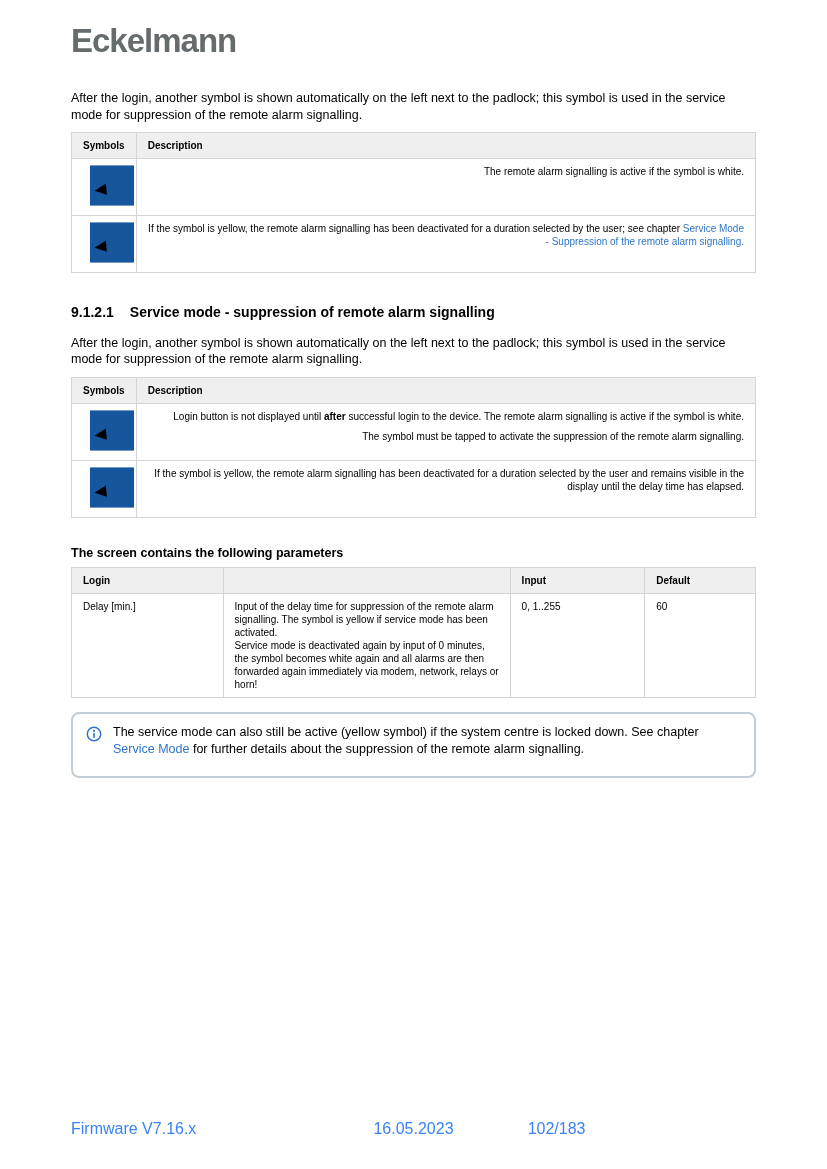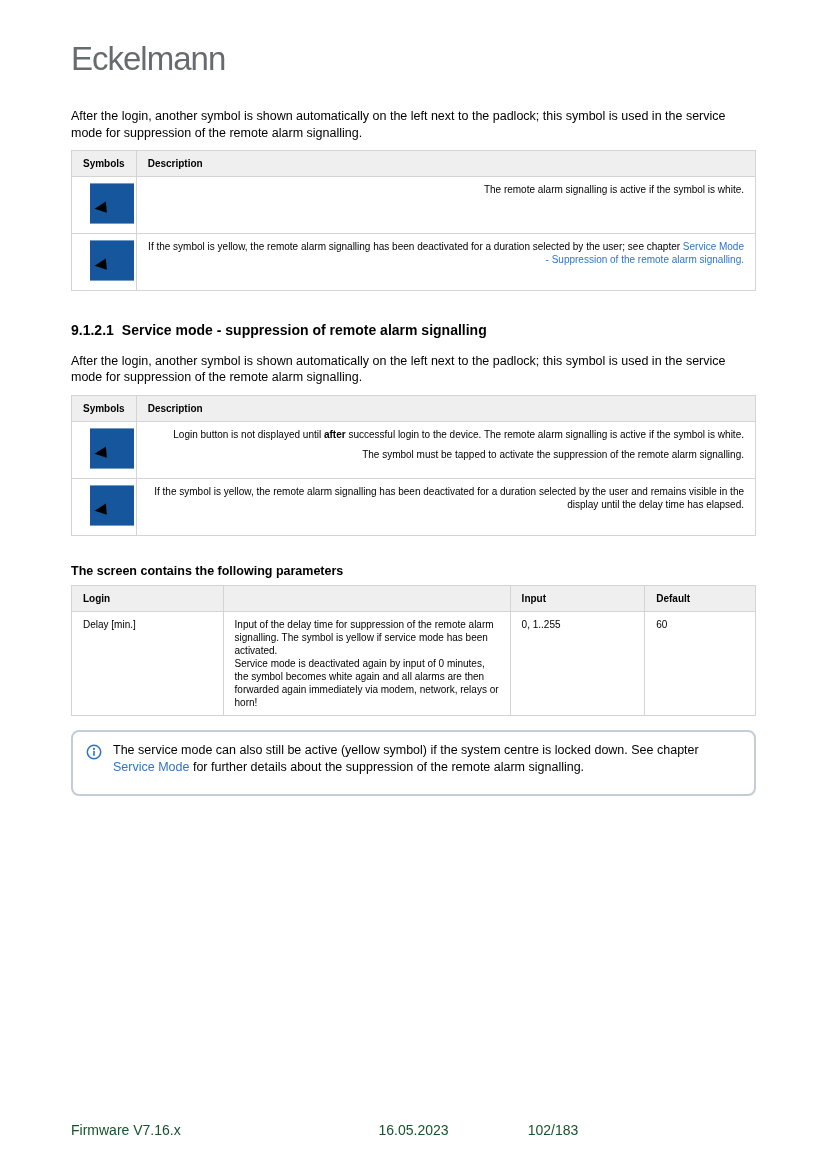--- a/index.html
+++ b/index.html
@@ -13,21 +13,21 @@
     --infobox-border:#c3cdd6;
   }
   *{box-sizing:border-box;}
   html,body{margin:0;padding:0;}
   body{
     width:827px;height:1169px;position:relative;background:#ffffff;
     font-family:"Liberation Sans", sans-serif;color:#000;
   }
   .page{padding:0 71px;}
   .logo{
-    margin:0;padding-top:42px;font-size:33px;font-weight:normal;
+    margin:0;padding-top:24px;font-size:33px;font-weight:bold;
     color:var(--logo-gray);letter-spacing:-1px;line-height:1;
   }
   .para{
     margin:0;margin-top:33px;font-size:12.5px;line-height:16.5px;
   }
   .para.second{margin-top:14px;}
   table{
     width:100%;border-collapse:collapse;margin-top:9px;
     font-size:10px;line-height:13px;
   }
@@ -38,40 +38,40 @@
   thead th{background:var(--header-bg);font-weight:bold;}
   .sym-col{width:48px;}
   .sym-cell{padding:6px 2px 6px 3px;}
   .desc-cell p{margin:0;}
   .desc-cell p + p{margin-top:7px;}
   .sym-row td{height:57px;text-align:right;}
   .link{color:var(--link-blue);text-decoration:none;cursor:pointer;}
   .section-heading{
     margin:0;margin-top:31px;font-size:14px;font-weight:bold;line-height:1.2;
   }
-  .section-heading .sec-num{margin-right:8px;}
+  .section-heading .sec-num{margin-right:16px;}
   .params-heading{
     margin:0;margin-top:28px;font-size:12.5px;font-weight:bold;
   }
   .param-table{margin-top:7px;}
   .param-table col.c1{width:152px;}
   .param-table col.c2{width:288px;}
   .param-table col.c3{width:135px;}
   .param-table col.c4{width:111px;}
   .pre-line{white-space:pre-line;}
   .info-box{
     margin-top:14px;border:2px solid var(--infobox-border);border-radius:8px;
     padding:10px 12px 18px 13px;display:flex;align-items:flex-start;gap:11px;
     font-size:12.5px;line-height:17px;
   }
   .info-box .txt{flex:1;padding-right:4px;}
   .info-icon{flex:0 0 auto;margin-top:2px;}
   .footer{
     position:absolute;left:71px;right:71px;bottom:31px;
-    display:flex;font-size:14px;color:#14532d;
+    display:flex;font-size:16px;color:#3b82f6;
   }
   .footer span{flex:1;}
   .footer .f-center{text-align:center;}
   .footer .f-right{text-align:left;}
   .sym-icon .bg{fill:var(--icon-blue);}
 </style>
 </head>
 <body>
 
 <svg width="0" height="0" style="position:absolute">

